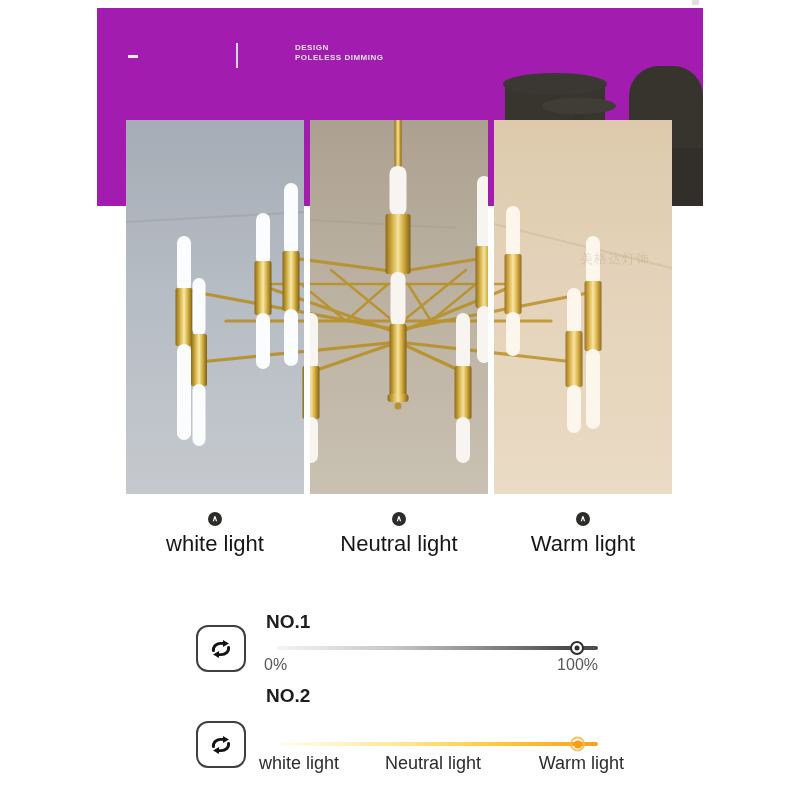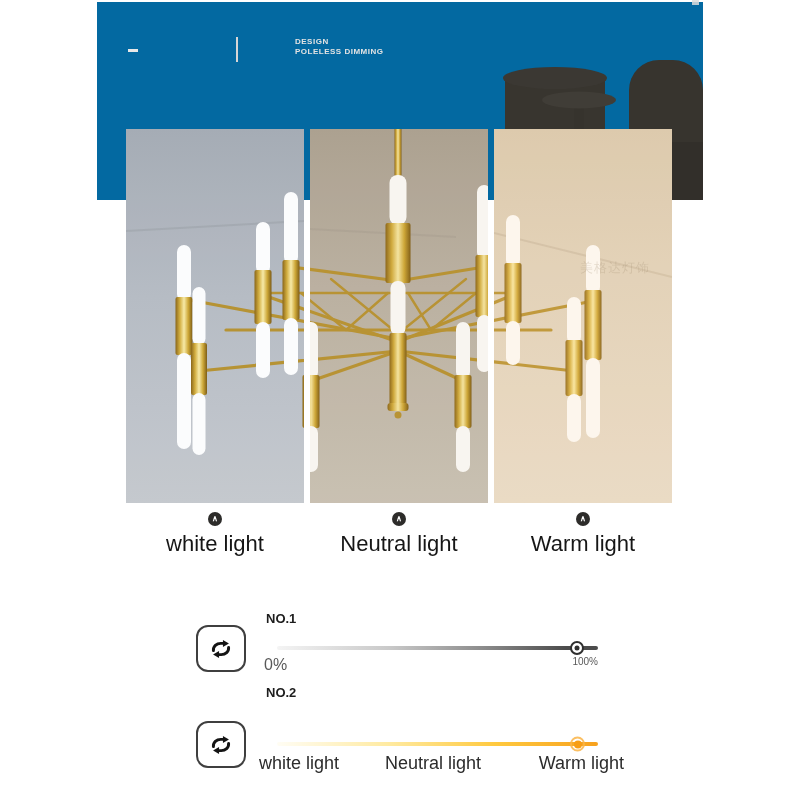--- a/index.html
+++ b/index.html
@@ -1,29 +1,29 @@
 <!DOCTYPE html>
 <html><head>
 <meta charset="utf-8">
 <style>
   html,body{margin:0;padding:0}
   body{width:800px;height:800px;background:#ffffff;position:relative;overflow:hidden;
        font-family:"Liberation Sans",sans-serif;}
 
   
-  .hero{position:absolute;left:97px;top:2px;width:606px;height:198px;background:#0369a1;}
+  .hero{position:absolute;left:97px;top:8px;width:606px;height:198px;background:#a21caf;}
   .hero-deco{position:absolute;left:0;top:0;}
   .hero-dash{position:absolute;left:31px;top:47px;width:10px;height:3px;background:#e8e8e8;}
   .hero-divider{position:absolute;left:139px;top:35px;width:2px;height:25px;background:#d6d6d6;}
   .hero-title{position:absolute;left:198px;top:35px;color:#e3e3e3;font-size:8px;font-weight:bold;
               letter-spacing:.5px;line-height:10px;white-space:nowrap;}
   .corner-artifact{position:absolute;left:692px;top:0;width:7px;height:5px;background:#dcdcdc;opacity:.85;}
 
   
-  .panel{position:absolute;top:129px;width:178px;height:374px;overflow:hidden;}
+  .panel{position:absolute;top:120px;width:178px;height:374px;overflow:hidden;}
   .panel.p1{left:126px;background:linear-gradient(180deg,#a6acb5 0%,#b8bdc4 45%,#c7cacf 100%);}
   .panel.p2{left:310px;background:linear-gradient(180deg,#aba295 0%,#bcb4a8 45%,#cbc5ba 100%);}
   .panel.p3{left:494px;background:linear-gradient(180deg,#d9cbb3 0%,#e1d5c1 40%,#e9dfcf 100%);}
   .panel svg.chand{position:absolute;top:0;left:0;display:block;}
   .tint{position:absolute;inset:0;pointer-events:none;}
   .p1 .tint{background:rgba(160,175,200,0.04);}
   .p2 .tint{background:rgba(190,160,110,0.10);}
   .p3 .tint{background:rgba(240,200,140,0.16);}
   .watermark{position:absolute;left:86px;top:130px;font-size:13px;color:#9b8d78;opacity:.28;
              letter-spacing:1px;white-space:nowrap;}
@@ -34,34 +34,34 @@
   .badge-circle{display:inline-flex;width:14px;height:14px;border-radius:50%;background:#2d2c2a;
                 color:#fff;font-size:8px;font-weight:bold;align-items:center;justify-content:center;
                 line-height:1;}
   .light-label{position:absolute;top:531px;width:178px;text-align:center;font-size:22px;color:#161616;}
   .light-label.l1{left:126px}.light-label.l2{left:310px}.light-label.l3{left:494px}
 
   
   .ctl-btn{position:absolute;left:196px;width:46px;height:43px;border:2px solid #3f3f3f;
            border-radius:12px;background:#ffffff;display:flex;align-items:center;justify-content:center;}
   .ctl-btn.c1{top:625px}.ctl-btn.c2{top:721px}
-  .ctl-title{position:absolute;left:266px;font-size:13px;font-weight:bold;color:#1d1d1d;}
+  .ctl-title{position:absolute;left:266px;font-size:19px;font-weight:bold;color:#1d1d1d;}
   .ctl-title.t1{top:611px}.ctl-title.t2{top:685px}
   .track{position:absolute;left:277px;width:321px;height:4px;border-radius:2px;}
   .track.tr1{top:646px;background:linear-gradient(90deg,#f4f4f4 0%,#c9c9c9 35%,#8a8a8a 65%,#4c4c4c 90%,#4c4c4c 100%);}
   .track.tr2{top:742px;background:linear-gradient(90deg,#fffdf4 0%,#ffeaa0 35%,#ffc93f 68%,#f7a11d 100%);}
   .knob{position:absolute;top:50%;transform:translate(0,-50%);border-radius:50%;box-sizing:border-box;}
   .knob.k1{width:14px;height:14px;background:#ffffff;border:2.5px solid #2f2f2f;}
   .knob.k1::after{content:"";position:absolute;left:50%;top:50%;transform:translate(-50%,-50%);
                   width:5px;height:5px;border-radius:50%;background:#2f2f2f;}
   .knob.k2{width:15px;height:15px;border:2px solid rgba(250,180,70,.85);background:transparent;}
   .knob.k2::after{content:"";position:absolute;left:50%;top:50%;transform:translate(-50%,-50%);
                   width:8px;height:8px;border-radius:50%;background:#f79d15;}
   .scale-min{position:absolute;left:264px;top:656px;font-size:16px;color:#595959;}
-  .scale-max{position:absolute;right:202px;top:656px;font-size:10px;color:#595959;}
+  .scale-max{position:absolute;right:202px;top:656px;font-size:16px;color:#595959;}
   .s2{position:absolute;top:753px;font-size:18px;color:#2c2c2c;white-space:nowrap;}
   .s2.s2a{left:259px}.s2.s2b{left:385px}.s2.s2c{right:176px}
 </style>
 </head>
 <body>
 
 <div class="hero">
   <svg class="hero-deco" width="606" height="198" viewBox="0 0 606 198">
     <rect x="408" y="76" width="100" height="122" fill="#38352f"></rect>
     <ellipse cx="458" cy="76" rx="52" ry="11" fill="#3b3833"></ellipse>

